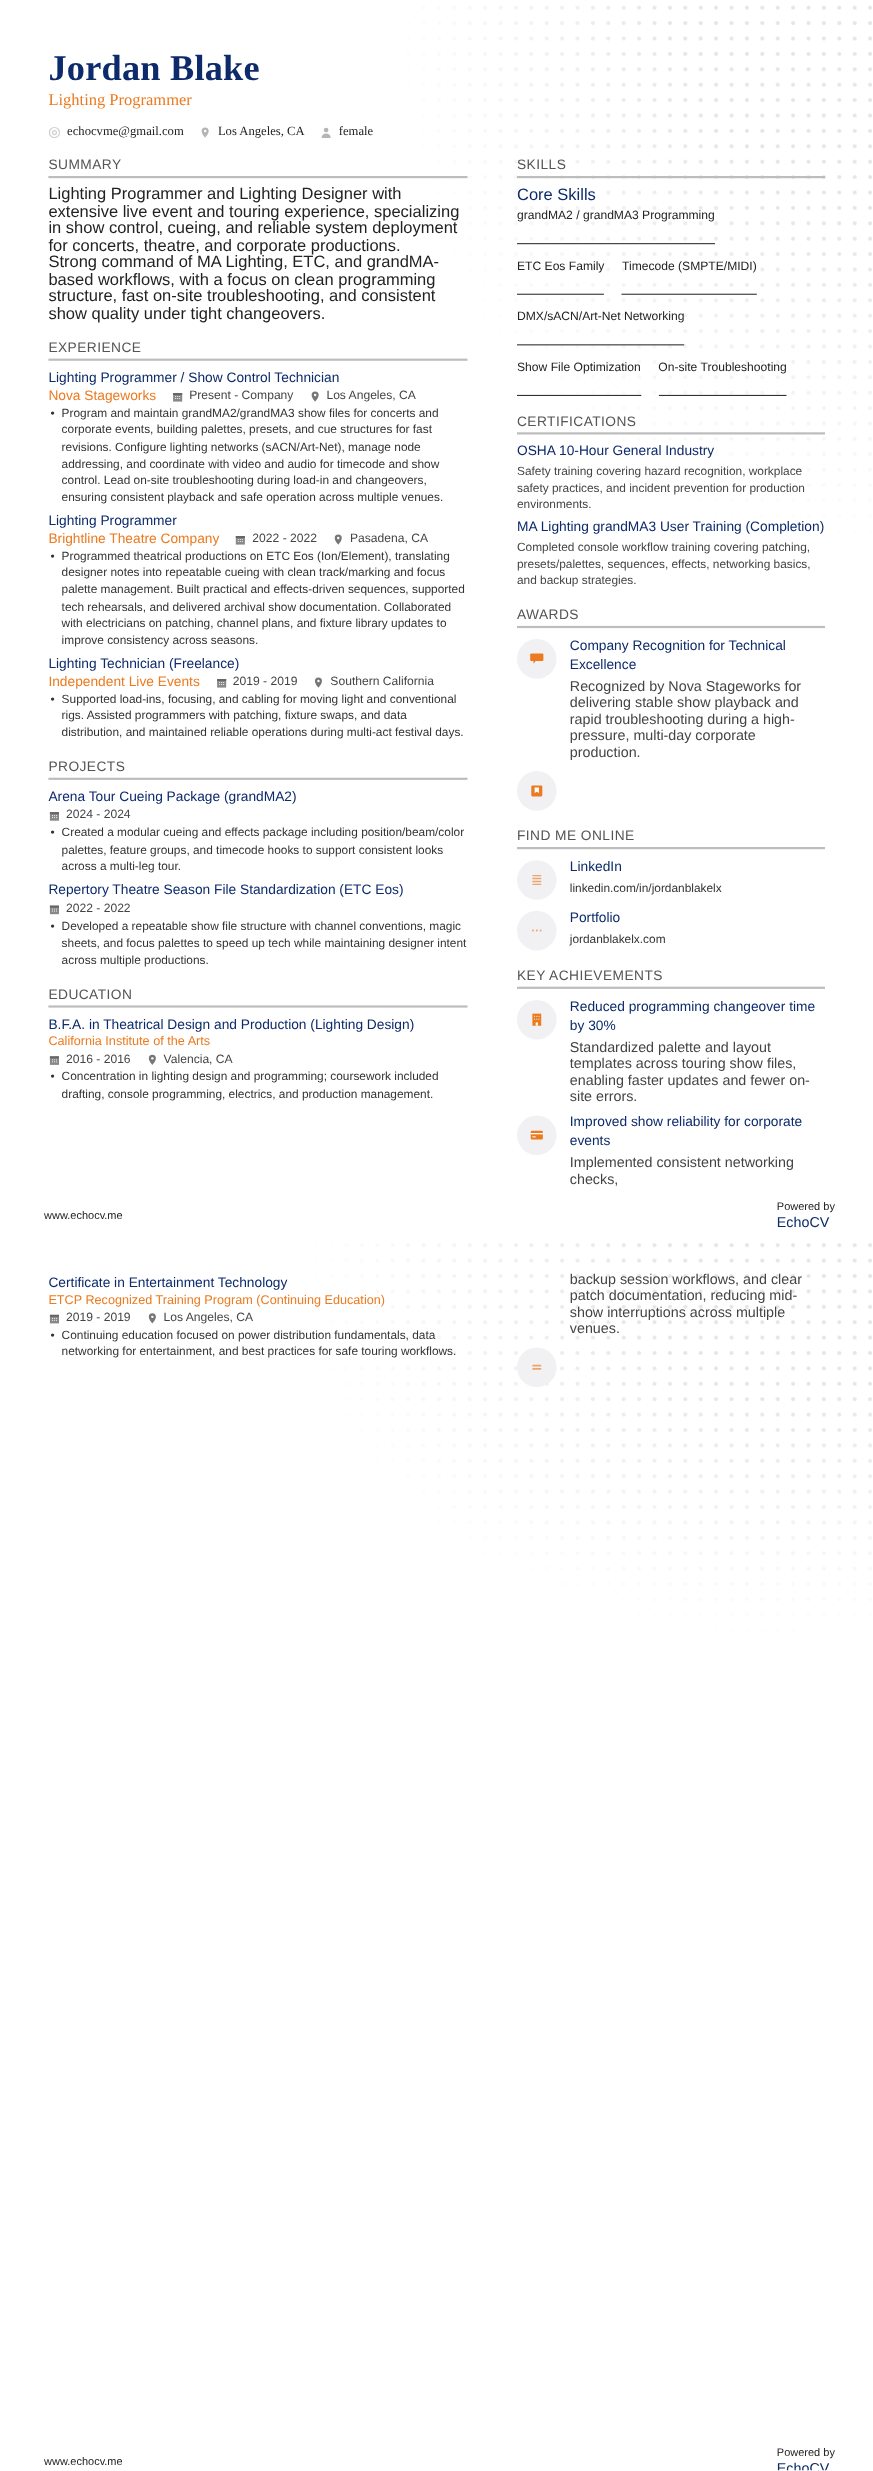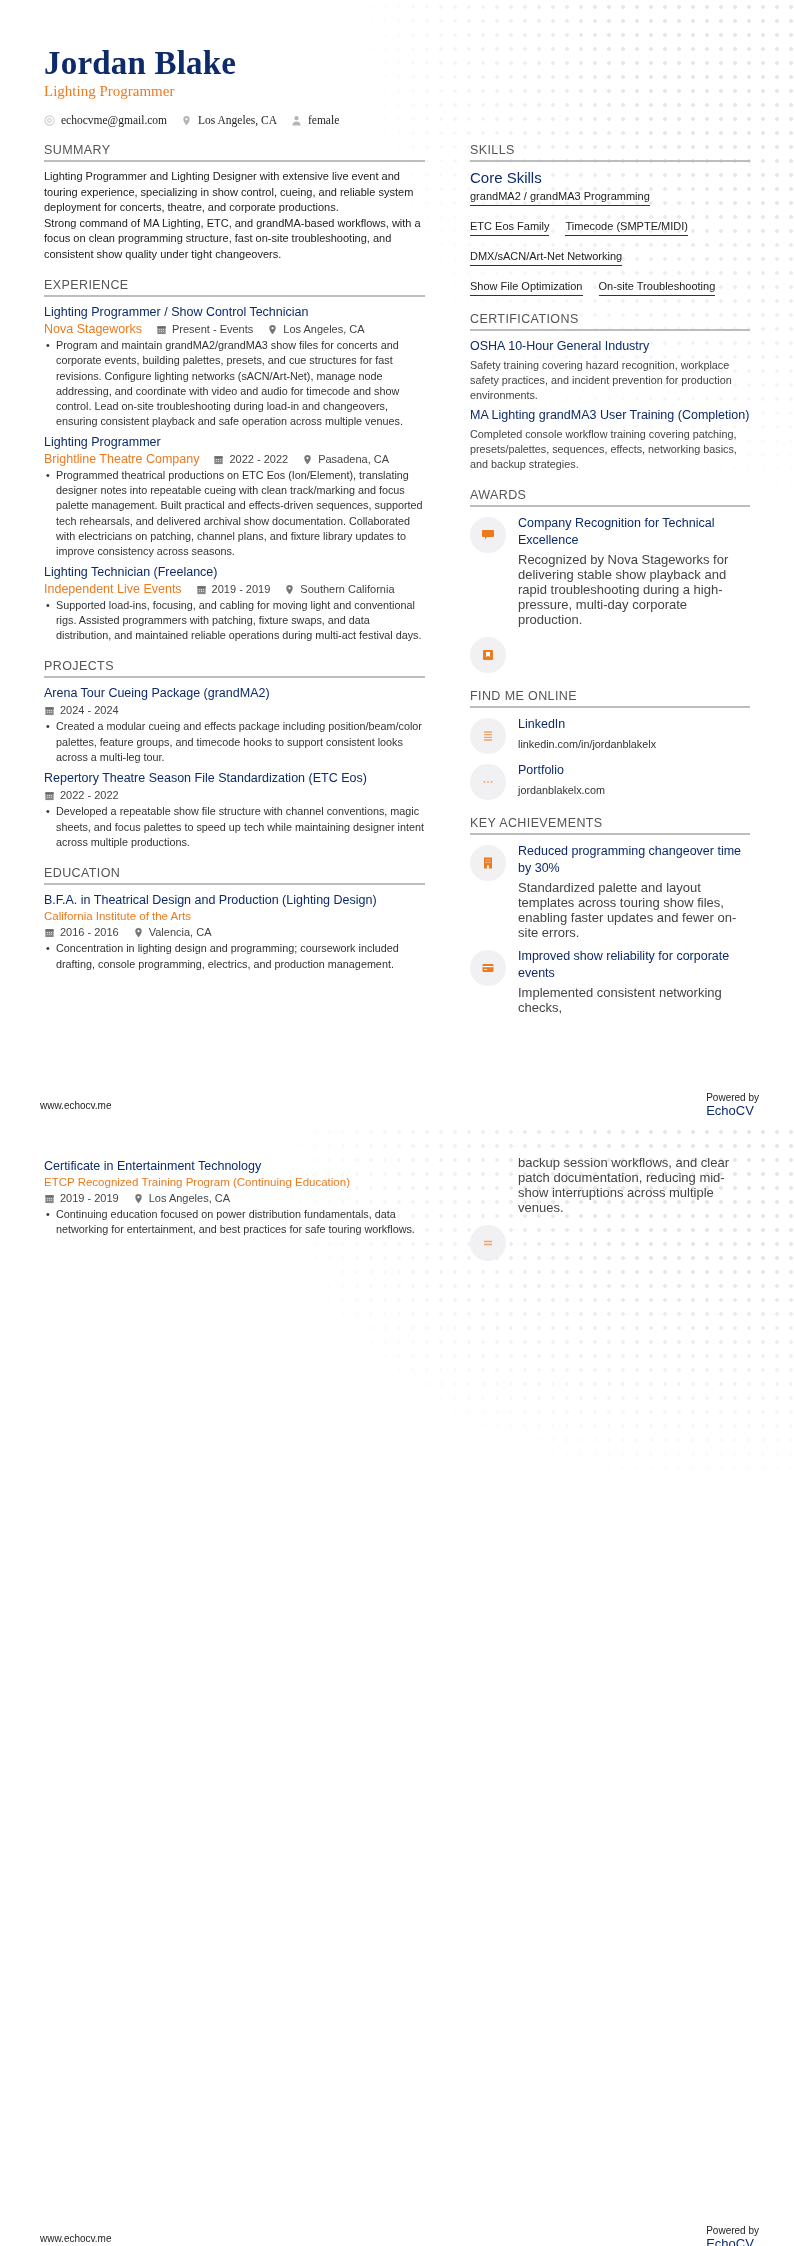--- a/index.html
+++ b/index.html
@@ -27,37 +27,37 @@
   .title { font-size: 15px; color: #ec7a1f; margin-top: 1px; }
   .contacts { display: flex; gap: 14px; margin-top: 14px; font-size: 11.5px; color: #222; align-items: center; }
   .contact { display: flex; align-items: center; gap: 6px; }
   .ci { width: 11px; height: 11px; display: inline-block; }
 
   .col-left { position: absolute; left: 44px; top: 143px; width: 381px; }
   .col-right { position: absolute; left: 470px; top: 143px; width: 280px; }
 
   .sec-title { font-size: 12.5px; color: #555; letter-spacing: 0.4px; padding-bottom: 3px; border-bottom: 2px solid #bdbdbd; margin-bottom: 7px; }
   .section { margin-bottom: 16px; }
-  .summary { font-size: 11px; line-height: 15.5px; color: #222; }
+  .summary { font-size: 15px; line-height: 15.5px; color: #222; }
   .summary p + p { margin-top: 0; }
 
   .job-title { font-size: 12.5px; font-weight: 400; color: #0d2b6b; margin-top: 4px; line-height: 17px; }
   .meta-row { display: flex; align-items: center; gap: 14px; font-size: 11px; color: #444; line-height: 17px; }
   .company { font-size: 12.5px; color: #ec7a1f; }
   .meta { display: flex; align-items: center; gap: 5px; }
   .bullet { font-size: 10.8px; line-height: 15.3px; color: #333; padding-left: 12px; position: relative; margin-bottom: 2px; }
   .bullet::before { content: "•"; position: absolute; left: 2px; top: 0; color: #333; }
 
   .proj-title { font-size: 12.5px; color: #0d2b6b; margin-top: 5px; line-height: 17px; }
   .edu-title { font-size: 12.5px; color: #0d2b6b; margin-top: 3px; line-height: 17px; }
   .edu-school { font-size: 11.5px; color: #ec7a1f; line-height: 15px; }
 
   .skill-group-title { font-size: 15px; color: #0d2b6b; margin: 2px 0 4px; }
   .skills { display: flex; flex-wrap: wrap; column-gap: 16px; row-gap: 7px; }
-  .skill { font-size: 11px; color: #222; padding-bottom: 3px; border-bottom: 1px solid #333; }
+  .skill { font-size: 11px; color: #222; padding-bottom: 19px; border-bottom: 1px solid #333; }
 
   .cert-title { font-size: 12.5px; color: #0d2b6b; line-height: 17px; margin-top: 4px; }
   .cert-desc { font-size: 10.8px; color: #444; line-height: 15px; margin-top: 3px; }
 
   .icon-item { display: flex; gap: 12px; margin-top: 8px; }
   .icon-circle { width: 36px; height: 36px; border-radius: 50%; background: #f1f1f3; flex: 0 0 36px; display: flex; align-items: center; justify-content: center; margin-top: 2px; }
   .icon-body { flex: 1; }
   .ii-title { font-size: 12.5px; color: #0d2b6b; line-height: 17px; }
   .ii-desc { font-size: 13px; color: #444; line-height: 15px; margin-top: 3px; }
   .ii-link { font-size: 10.8px; color: #333; line-height: 15px; margin-top: 4px; }
@@ -118,21 +118,21 @@
       <div>
         <div class="job-title">Lighting Programmer / Show Control Technician</div>
         <div class="meta-row">
           <span class="company">Nova Stageworks</span>
           <span class="meta">
             <svg class="ci" viewBox="0 0 12 12">
                 <rect x="1.5" y="2.5" width="9" height="8.5" fill="#888"></rect>
                 <rect x="1.5" y="2.5" width="9" height="2" fill="#666"></rect>
                 <path d="M3.5 6h1M5.5 6h1M7.5 6h1M3.5 8h1M5.5 8h1M7.5 8h1" stroke="#fff" stroke-width="0.9"></path>
               </svg>
-            <span>Present - Events</span>
+            <span>Present - Company</span>
           </span>
           <span class="meta">
             <svg class="ci" viewBox="0 0 12 12">
                 <path d="M6 1a3.5 3.5 0 0 0-3.5 3.5C2.5 7.5 6 11 6 11s3.5-3.5 3.5-6.5A3.5 3.5 0 0 0 6 1z" fill="#777"></path>
                 <circle cx="6" cy="4.5" r="1.2" fill="#fff"></circle>
               </svg>
             <span>Los Angeles, CA</span>
           </span>
         </div>
         <div class="bullet">Program and maintain grandMA2/grandMA3 show files for concerts and corporate events, building palettes, presets, and cue structures for fast revisions. Configure lighting networks (sACN/Art-Net), manage node addressing, and coordinate with video and audio for timecode and show control. Lead on-site troubleshooting during load-in and changeovers, ensuring consistent playback and safe operation across multiple venues.</div>

